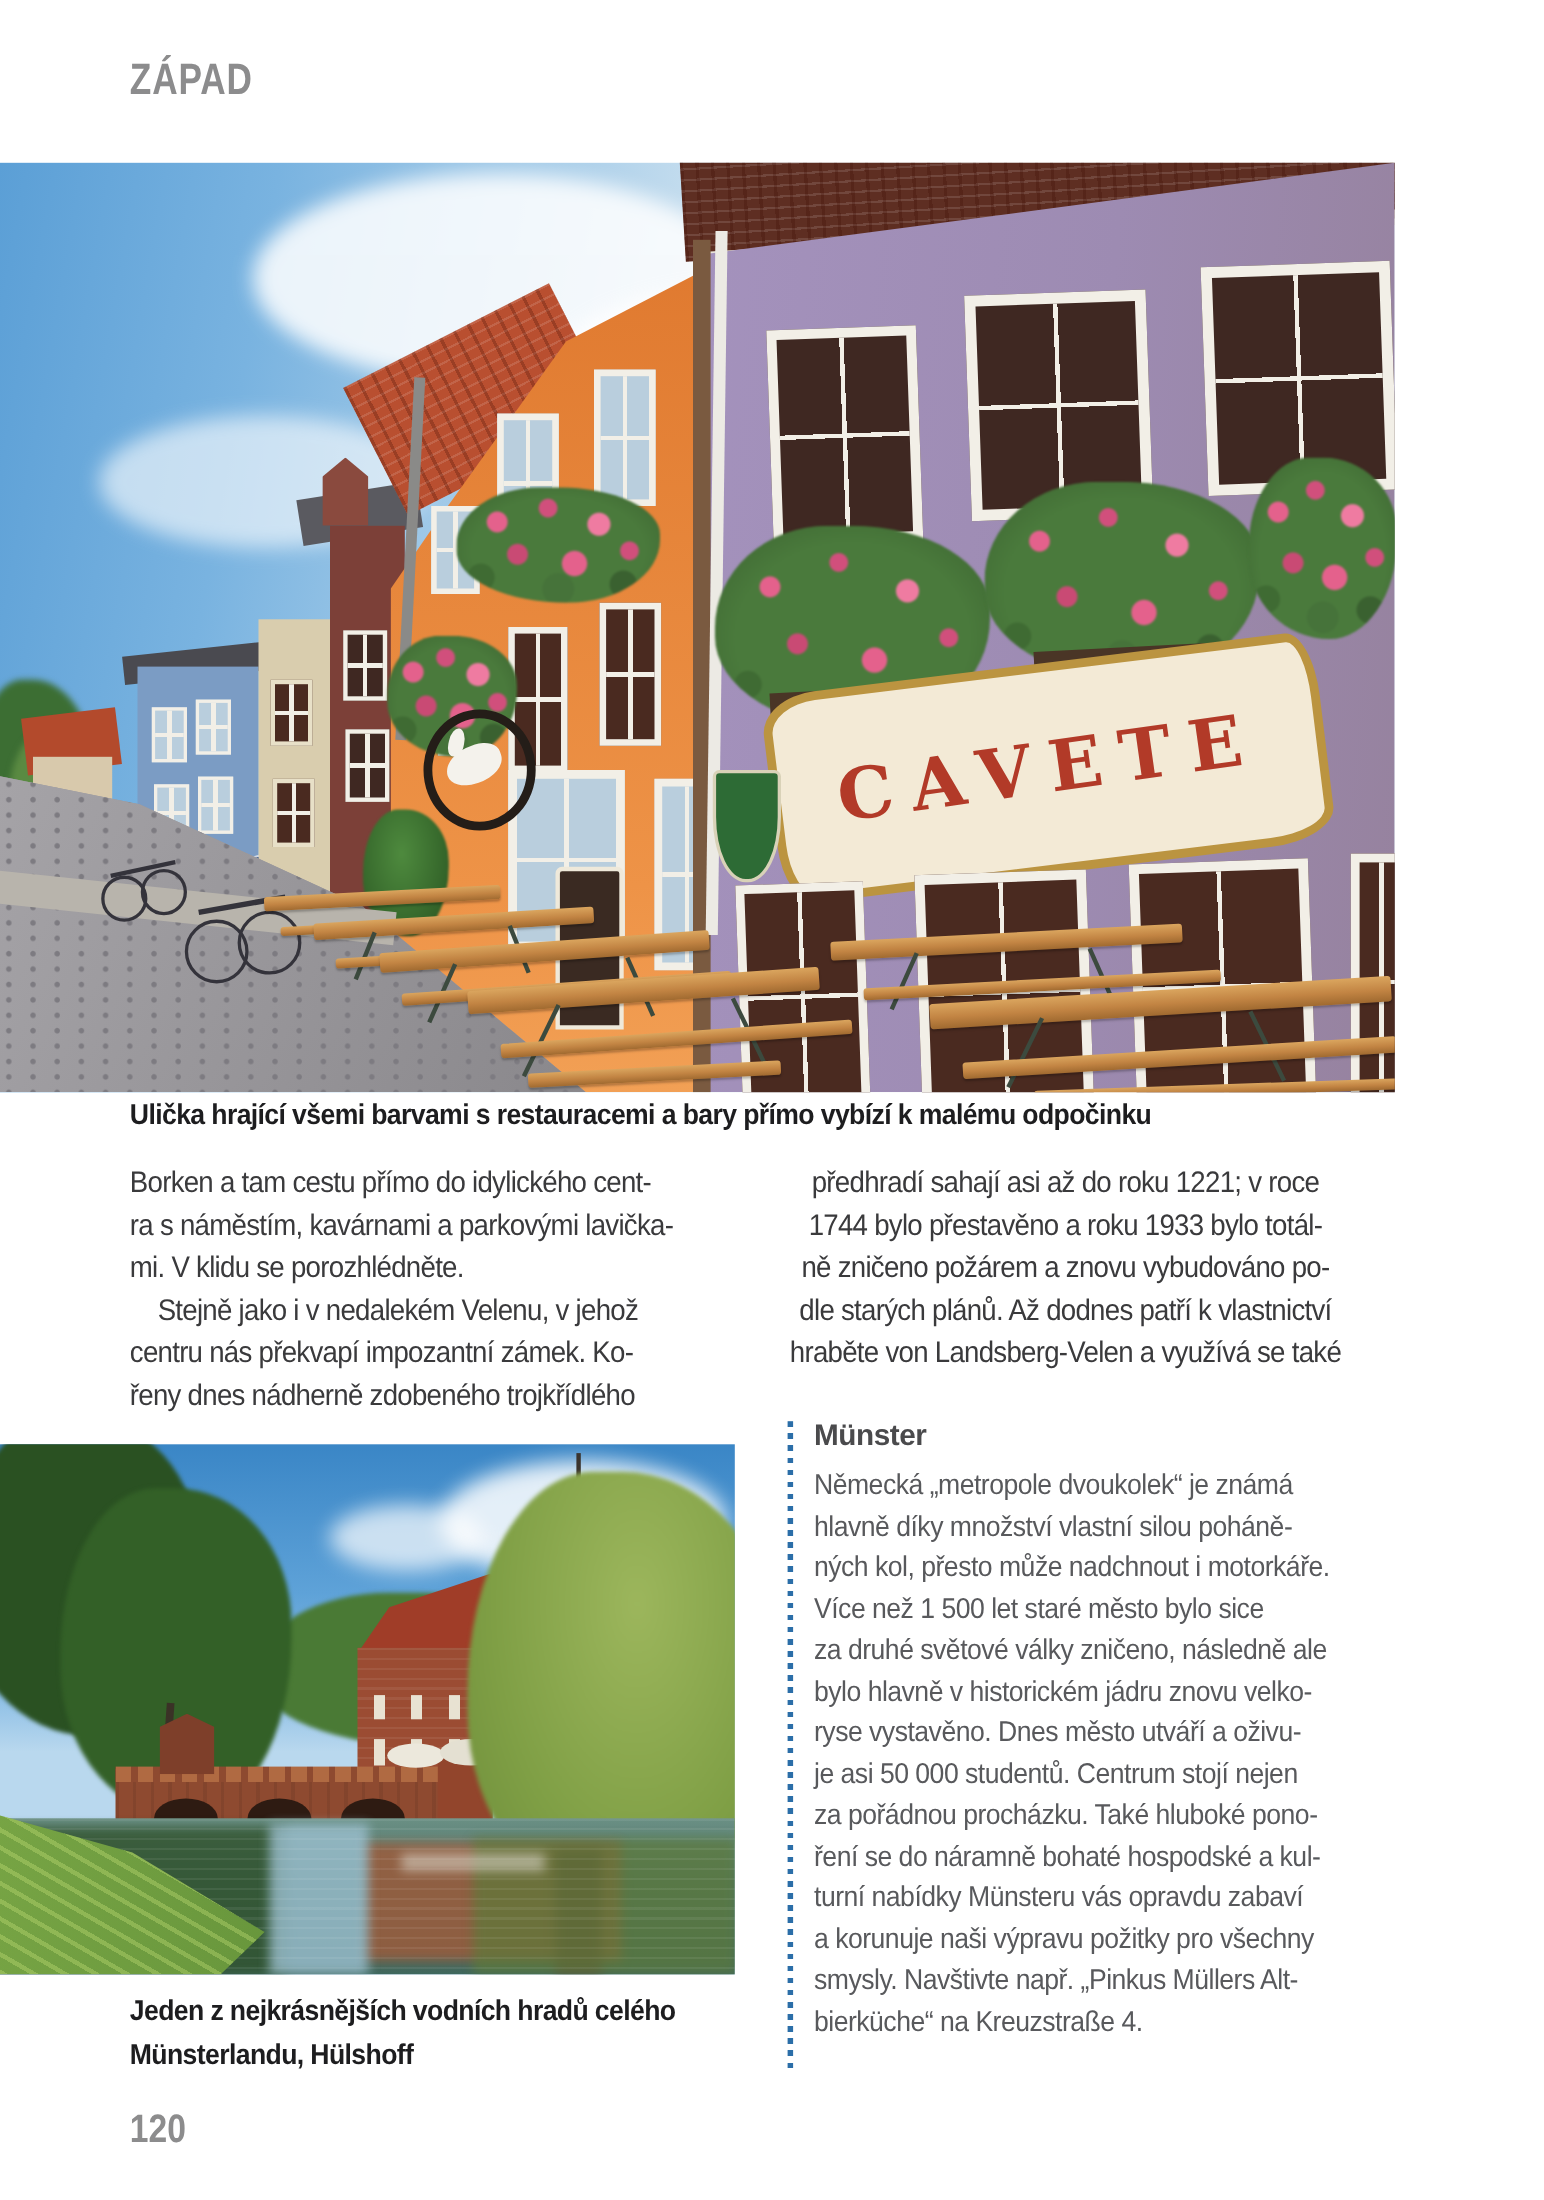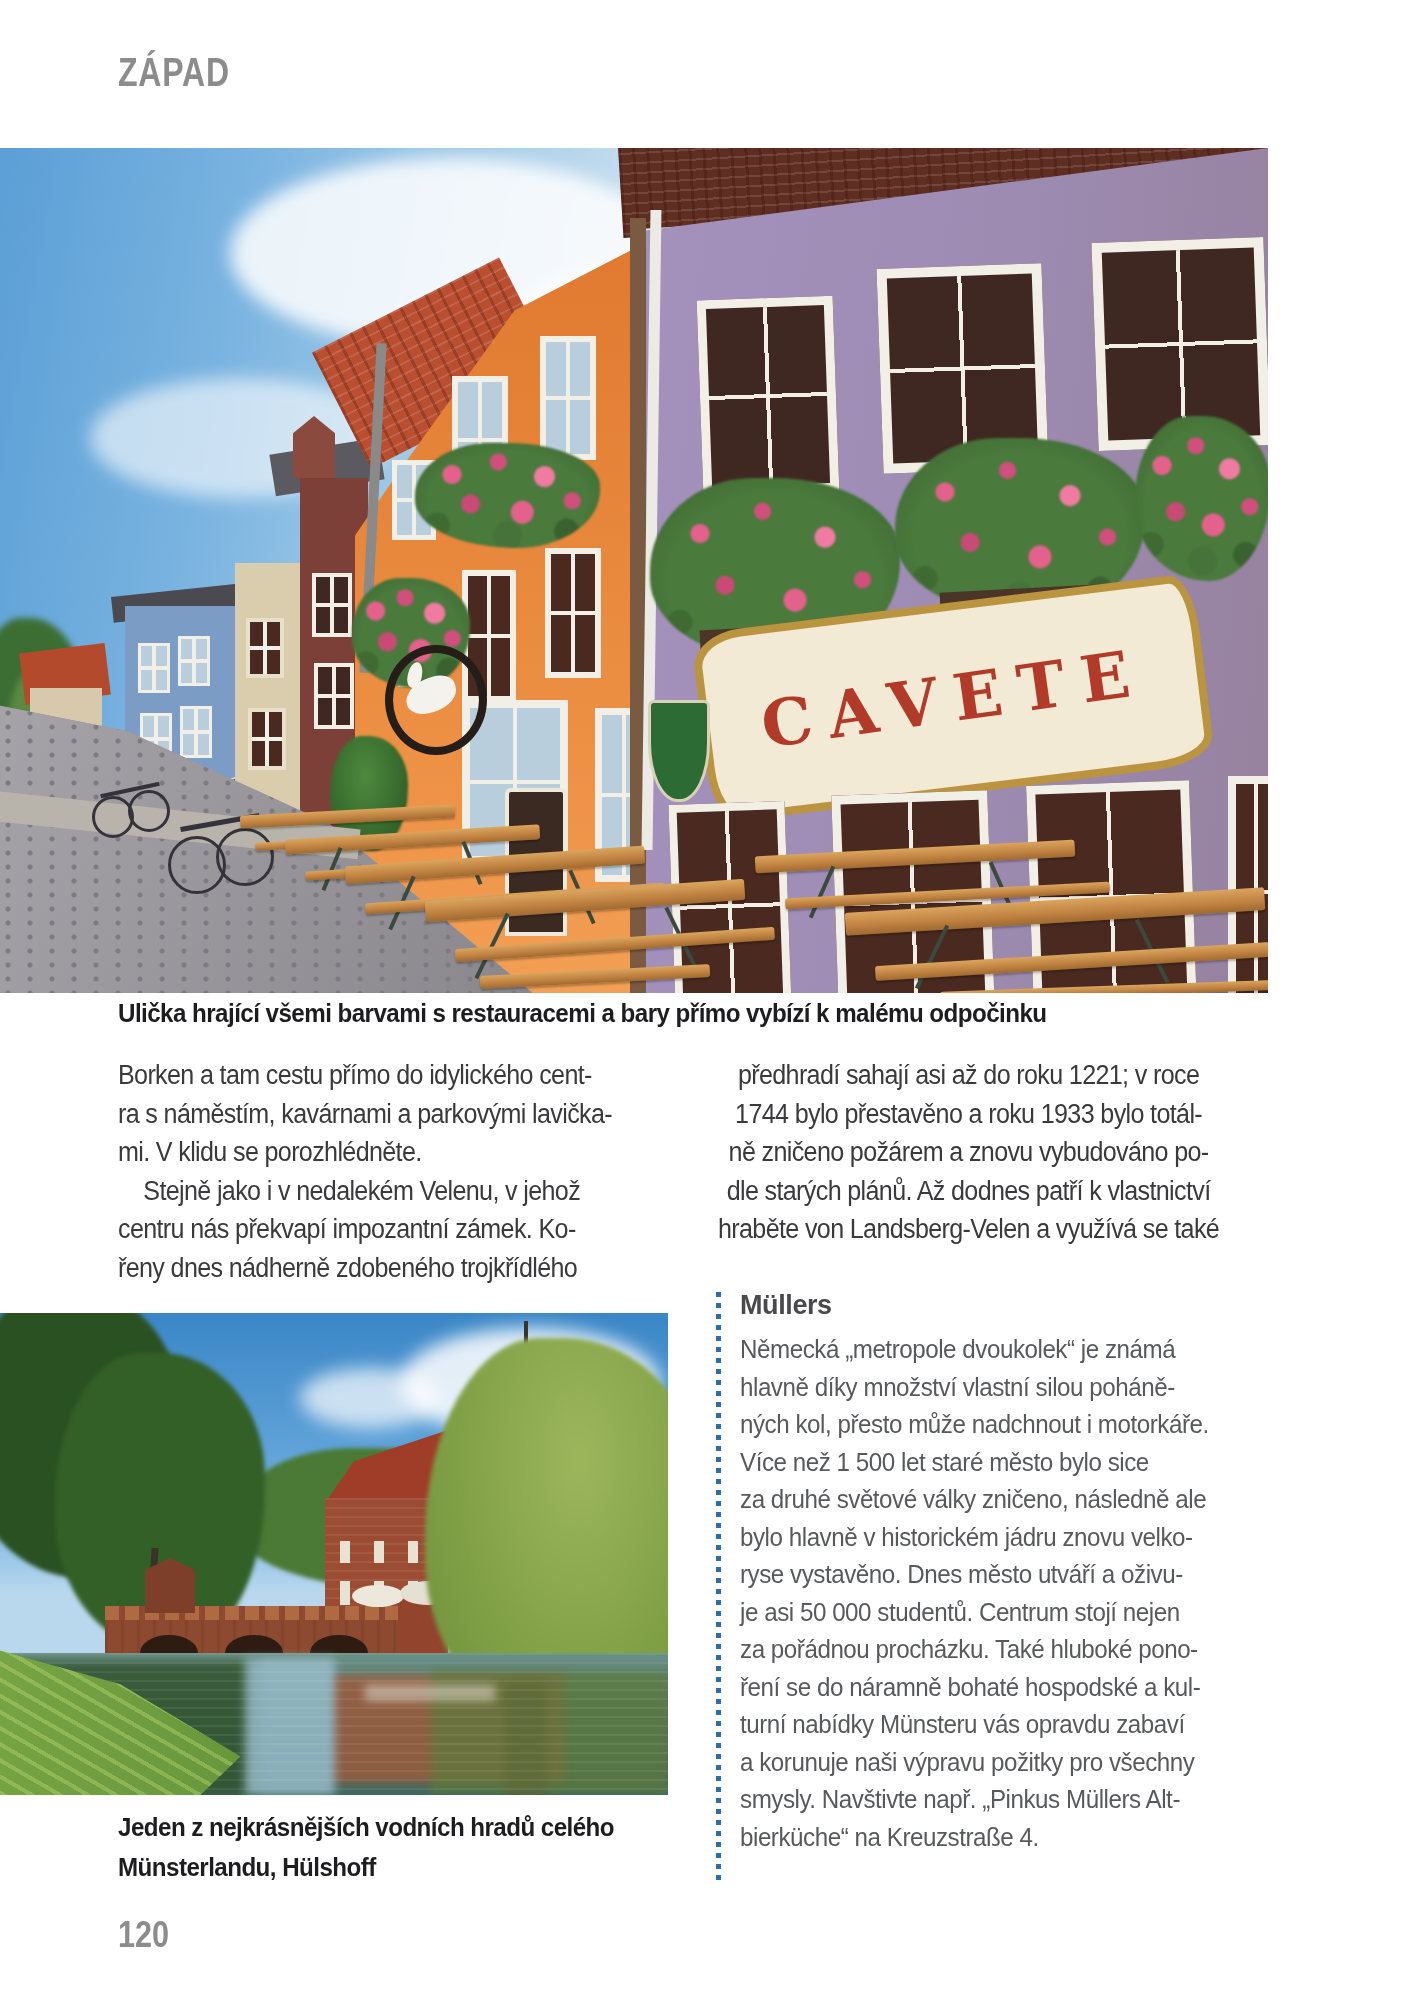--- a/index.html
+++ b/index.html
@@ -255,21 +255,21 @@
     <div class="refl" style="left:365px;top:372px;width:130px;height:16px;background:#d8d4c8;opacity:.6;"></div>
     <div class="ripples" style="top:340px;height:142px;"></div>
     <div class="grass"></div>
   </figure>
 
   <div class="caption" style="top:1812px;">Jeden z nejkrásnějších vodních hradů celého</div>
   <div class="caption" style="top:1852px;">Münsterlandu, Hülshoff</div>
 
   <div class="tip-rule"></div>
   <div class="tip-box">
-    <div class="tip-subtitle">Müllers</div>
+    <div class="tip-subtitle">Münster</div>
     <div class="tip-line">Německá „metropole dvoukolek“ je známá</div>
     <div class="tip-line">hlavně díky množství vlastní silou poháně-</div>
     <div class="tip-line">ných kol, přesto může nadchnout i motorkáře.</div>
     <div class="tip-line">Více než 1 500 let staré město bylo sice</div>
     <div class="tip-line">za druhé světové války zničeno, následně ale</div>
     <div class="tip-line">bylo hlavně v historickém jádru znovu velko-</div>
     <div class="tip-line">ryse vystavěno. Dnes město utváří a oživu-</div>
     <div class="tip-line">je asi 50 000 studentů. Centrum stojí nejen</div>
     <div class="tip-line">za pořádnou procházku. Také hluboké pono-</div>
     <div class="tip-line">ření se do náramně bohaté hospodské a kul-</div>

